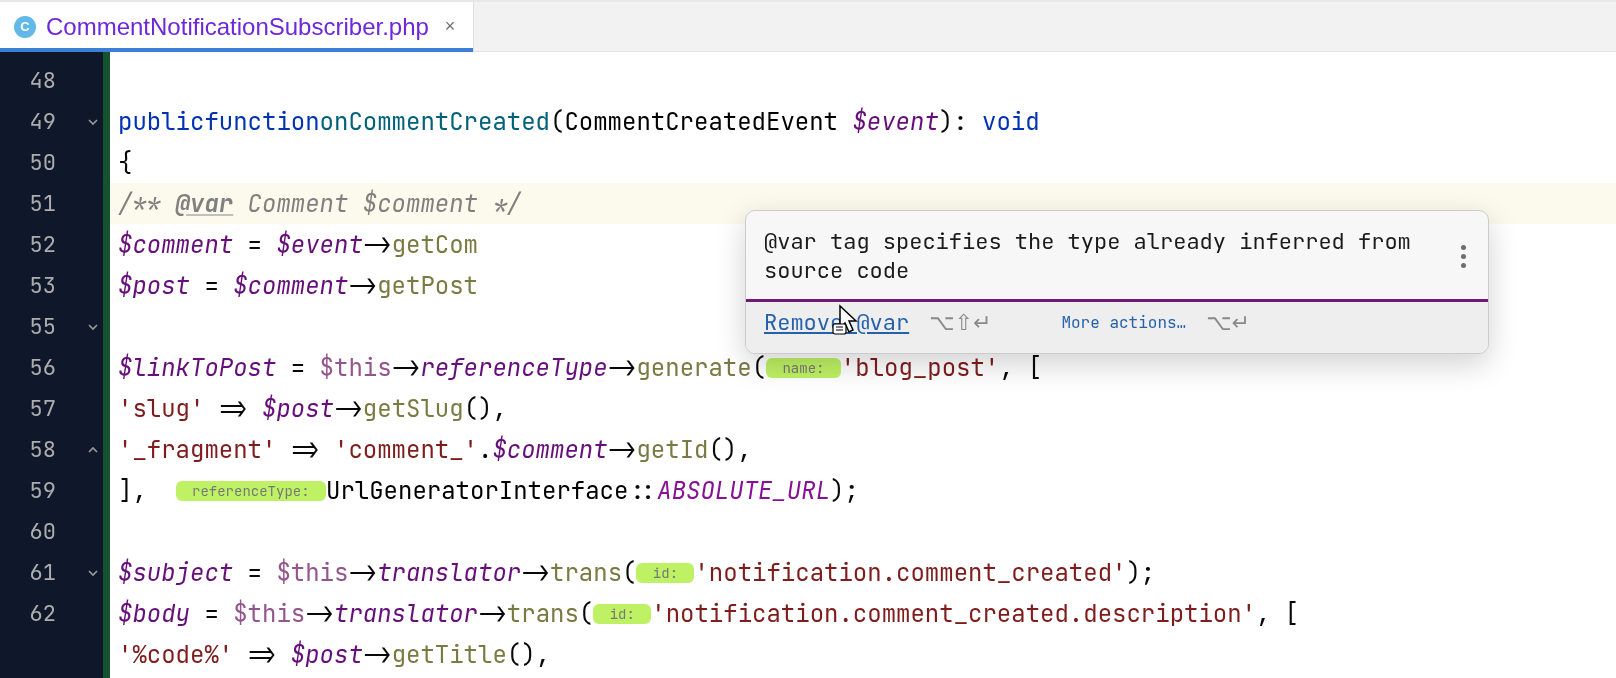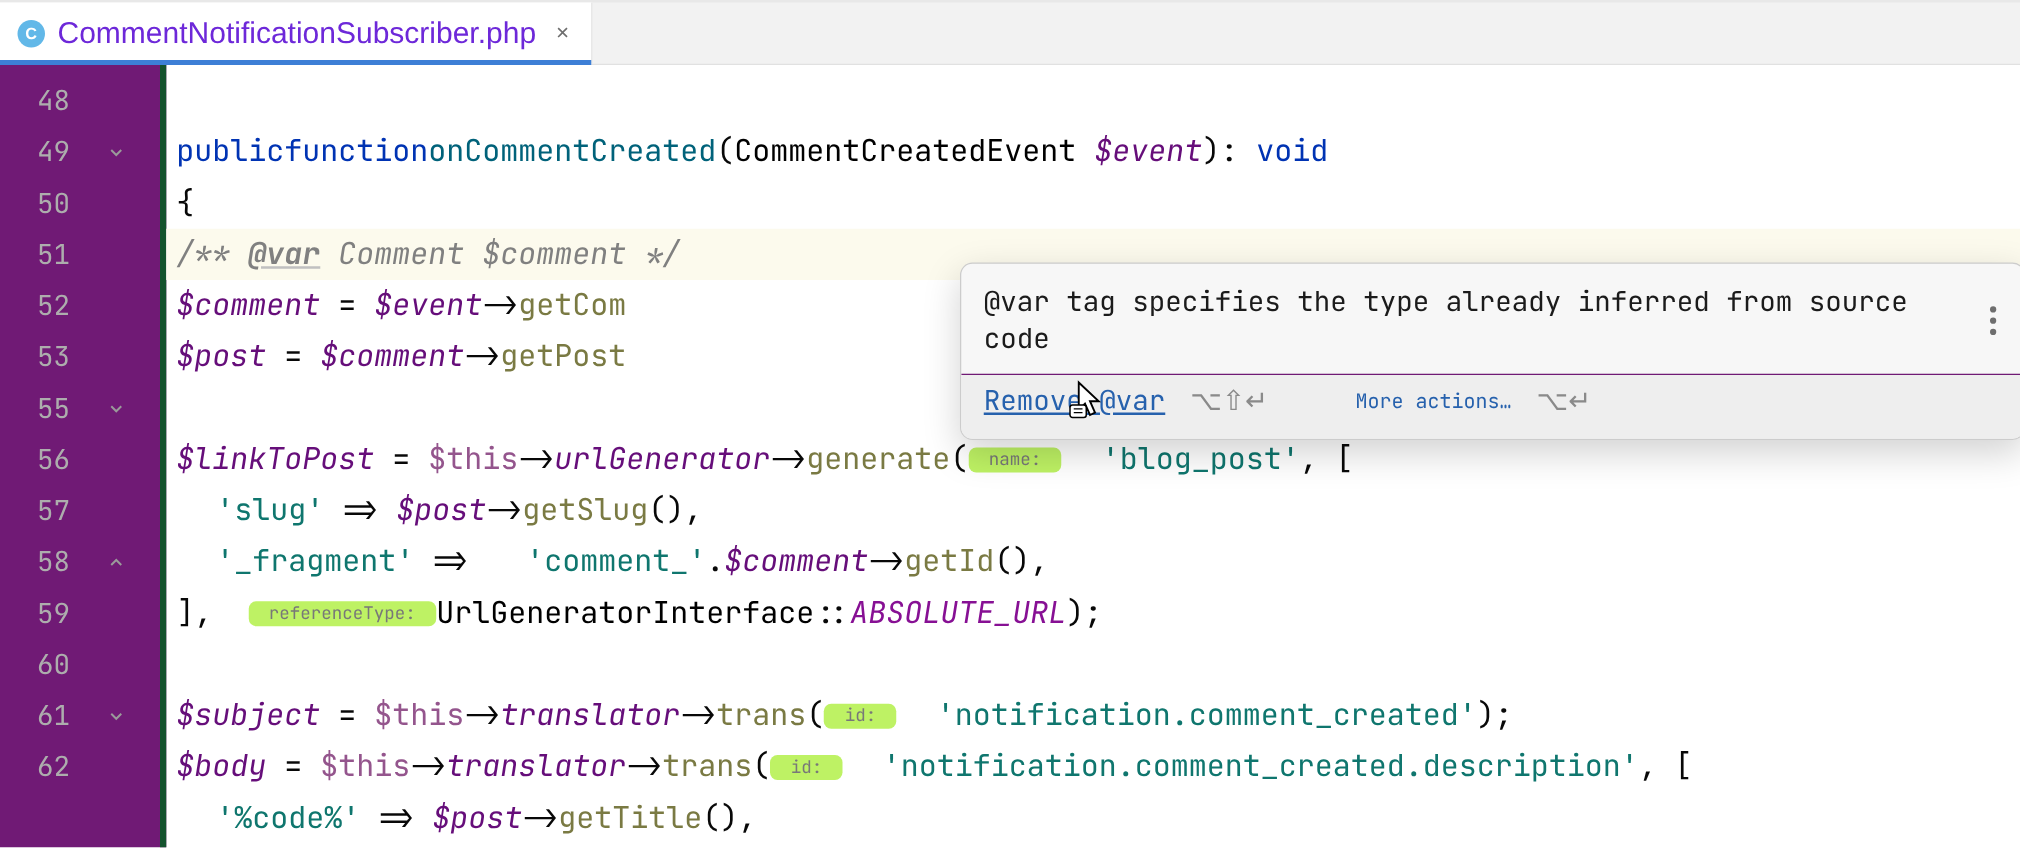--- a/index.html
+++ b/index.html
@@ -41,23 +41,23 @@
   .tab-title { font-size: 24px; color: #6d28d9; }
   .tab-close { color: #6e6e6e; font-size: 18px; margin-left: 6px; }
   
   
   .editor {
     display: flex;
     height: calc(100% - 52px);
     position: relative;
   }
   .gutter {
-    width: 133px;
-    background: #701a75;
-    border-right: 5px solid #14532d;
+    width: 110px;
+    background: #0f172a;
+    border-right: 7px solid #14532d;
     padding-top: 8px;
   }
   .gutter-row {
     display: flex;
     align-items: center;
     height: 41px;
     position: relative;
   }
   .line-no {
     width: 56px;
@@ -92,37 +92,37 @@
   
   
   .kw  { color: #0033b3; }
   .fn  { color: #00627a; }
   .cls { color: #000000; }
   .var { color: #660e7a; font-style: italic; text-align: center; }
   .th  { color: #94558d; }
   .call { color: #7a7a43; }
   .comment { color: #808080; font-style: italic; }
   .docvar { color: #808080; font-style: italic; font-weight: 600; text-decoration: underline; text-decoration-color: #c0c0c0; }
-  .str { color: #0f766e; margin-left: 32px; }
+  .str { color: #7f1d1d; }
   .const { color: #871094; font-style: italic; }
   .hint {
     background: #bef264;
     color: #787878;
     border-radius: 6px;
     padding: 1px 8px;
     font-size: 14px;
     font-style: normal;
   }
   
   
   .popup {
     position: absolute;
     left: 635px;
     top: 158px;
-    width: 852px;
+    width: 744px;
     background: #f7f7f7;
     border: 1px solid #cccccc;
     border-radius: 10px;
     box-shadow: 0 10px 30px rgba(0,0,0,0.18);
     z-index: 10;
     overflow: hidden;
   }
   .popup-head {
     display: flex;
     align-items: center;
@@ -131,21 +131,21 @@
   }
   .popup-msg { font-size: 22px; color: #1b1b1b; }
   .kebab { display:flex; flex-direction:column; gap:4px; padding:4px; }
   .kebab span { width:5px; height:5px; background:#6e6e6e; border-radius:50%; }
   .popup-actions {
     display: flex;
     align-items: center;
     gap: 20px;
     padding: 6px 18px 16px 18px;
     background: #eeeeee;
-    border-top: 1px solid #701a75;
+    border-top: 3px solid #701a75;
   }
   .popup-link {
     color: #2661ad;
     font-size: 22px;
     text-decoration: underline;
   }
   .shortcut {
     color: #8a8a8a;
     font-size: 22px;
     font-family: Arial, sans-serif;
@@ -239,21 +239,21 @@
   </div>
 
   <div class="code-area">
     <div class="code-line"></div>
     <div class="code-line">    <span class="kw">public</span> <span class="kw">function</span> <span class="fn">onCommentCreated</span><span>(</span><span class="cls">CommentCreatedEvent </span><span class="var">$event</span><span>): </span><span class="kw">void</span></div>
     <div class="code-line">    <span>{</span></div>
     <div class="code-line hl-line">        <span class="comment">/** </span><span class="docvar">@var</span><span class="comment"> Comment $comment </span><span class="comment">*/</span></div>
     <div class="code-line">        <span class="var">$comment</span><span> = </span><span class="var">$event</span><span>-&gt;</span><span class="call">getCom</span></div>
     <div class="code-line">        <span class="var">$post</span><span> = </span><span class="var">$comment</span><span>-&gt;</span><span class="call">getPost</span></div>
     <div class="code-line"></div>
-    <div class="code-line">        <span class="var">$linkToPost</span><span> = </span><span class="th">$this</span><span>-&gt;</span><span class="var">urlGenerator</span><span>-&gt;</span><span class="call">generate</span><span>(</span><span class="hint"> name: </span> <span class="str">'blog_post'</span><span>, [</span></div>
+    <div class="code-line">        <span class="var">$linkToPost</span><span> = </span><span class="th">$this</span><span>-&gt;</span><span class="var">referenceType</span><span>-&gt;</span><span class="call">generate</span><span>(</span><span class="hint"> name: </span> <span class="str">'blog_post'</span><span>, [</span></div>
     <div class="code-line">            <span class="str">'slug'</span><span> =&gt; </span><span class="var">$post</span><span>-&gt;</span><span class="call">getSlug</span><span>(),</span></div>
     <div class="code-line">            <span class="str">'_fragment'</span><span> =&gt; </span><span class="str">'comment_'</span><span>.</span><span class="var">$comment</span><span>-&gt;</span><span class="call">getId</span><span>(),</span></div>
     <div class="code-line">        <span>],  </span><span class="hint"> referenceType: </span> <span class="cls">UrlGeneratorInterface</span><span>::</span><span class="const">ABSOLUTE_URL</span><span>);</span></div>
     <div class="code-line"></div>
     <div class="code-line">        <span class="var">$subject</span><span> = </span><span class="th">$this</span><span>-&gt;</span><span class="var">translator</span><span>-&gt;</span><span class="call">trans</span><span>(</span><span class="hint"> id: </span> <span class="str">'notification.comment_created'</span><span>);</span></div>
     <div class="code-line">        <span class="var">$body</span><span> = </span><span class="th">$this</span><span>-&gt;</span><span class="var">translator</span><span>-&gt;</span><span class="call">trans</span><span>(</span><span class="hint"> id: </span> <span class="str">'notification.comment_created.description'</span><span>, [</span></div>
     <div class="code-line">            <span class="str">'%code%'</span><span> =&gt; </span><span class="var">$post</span><span>-&gt;</span><span class="call">getTitle</span><span>(),</span></div>
 
     <div class="popup">
       <div class="popup-head">

